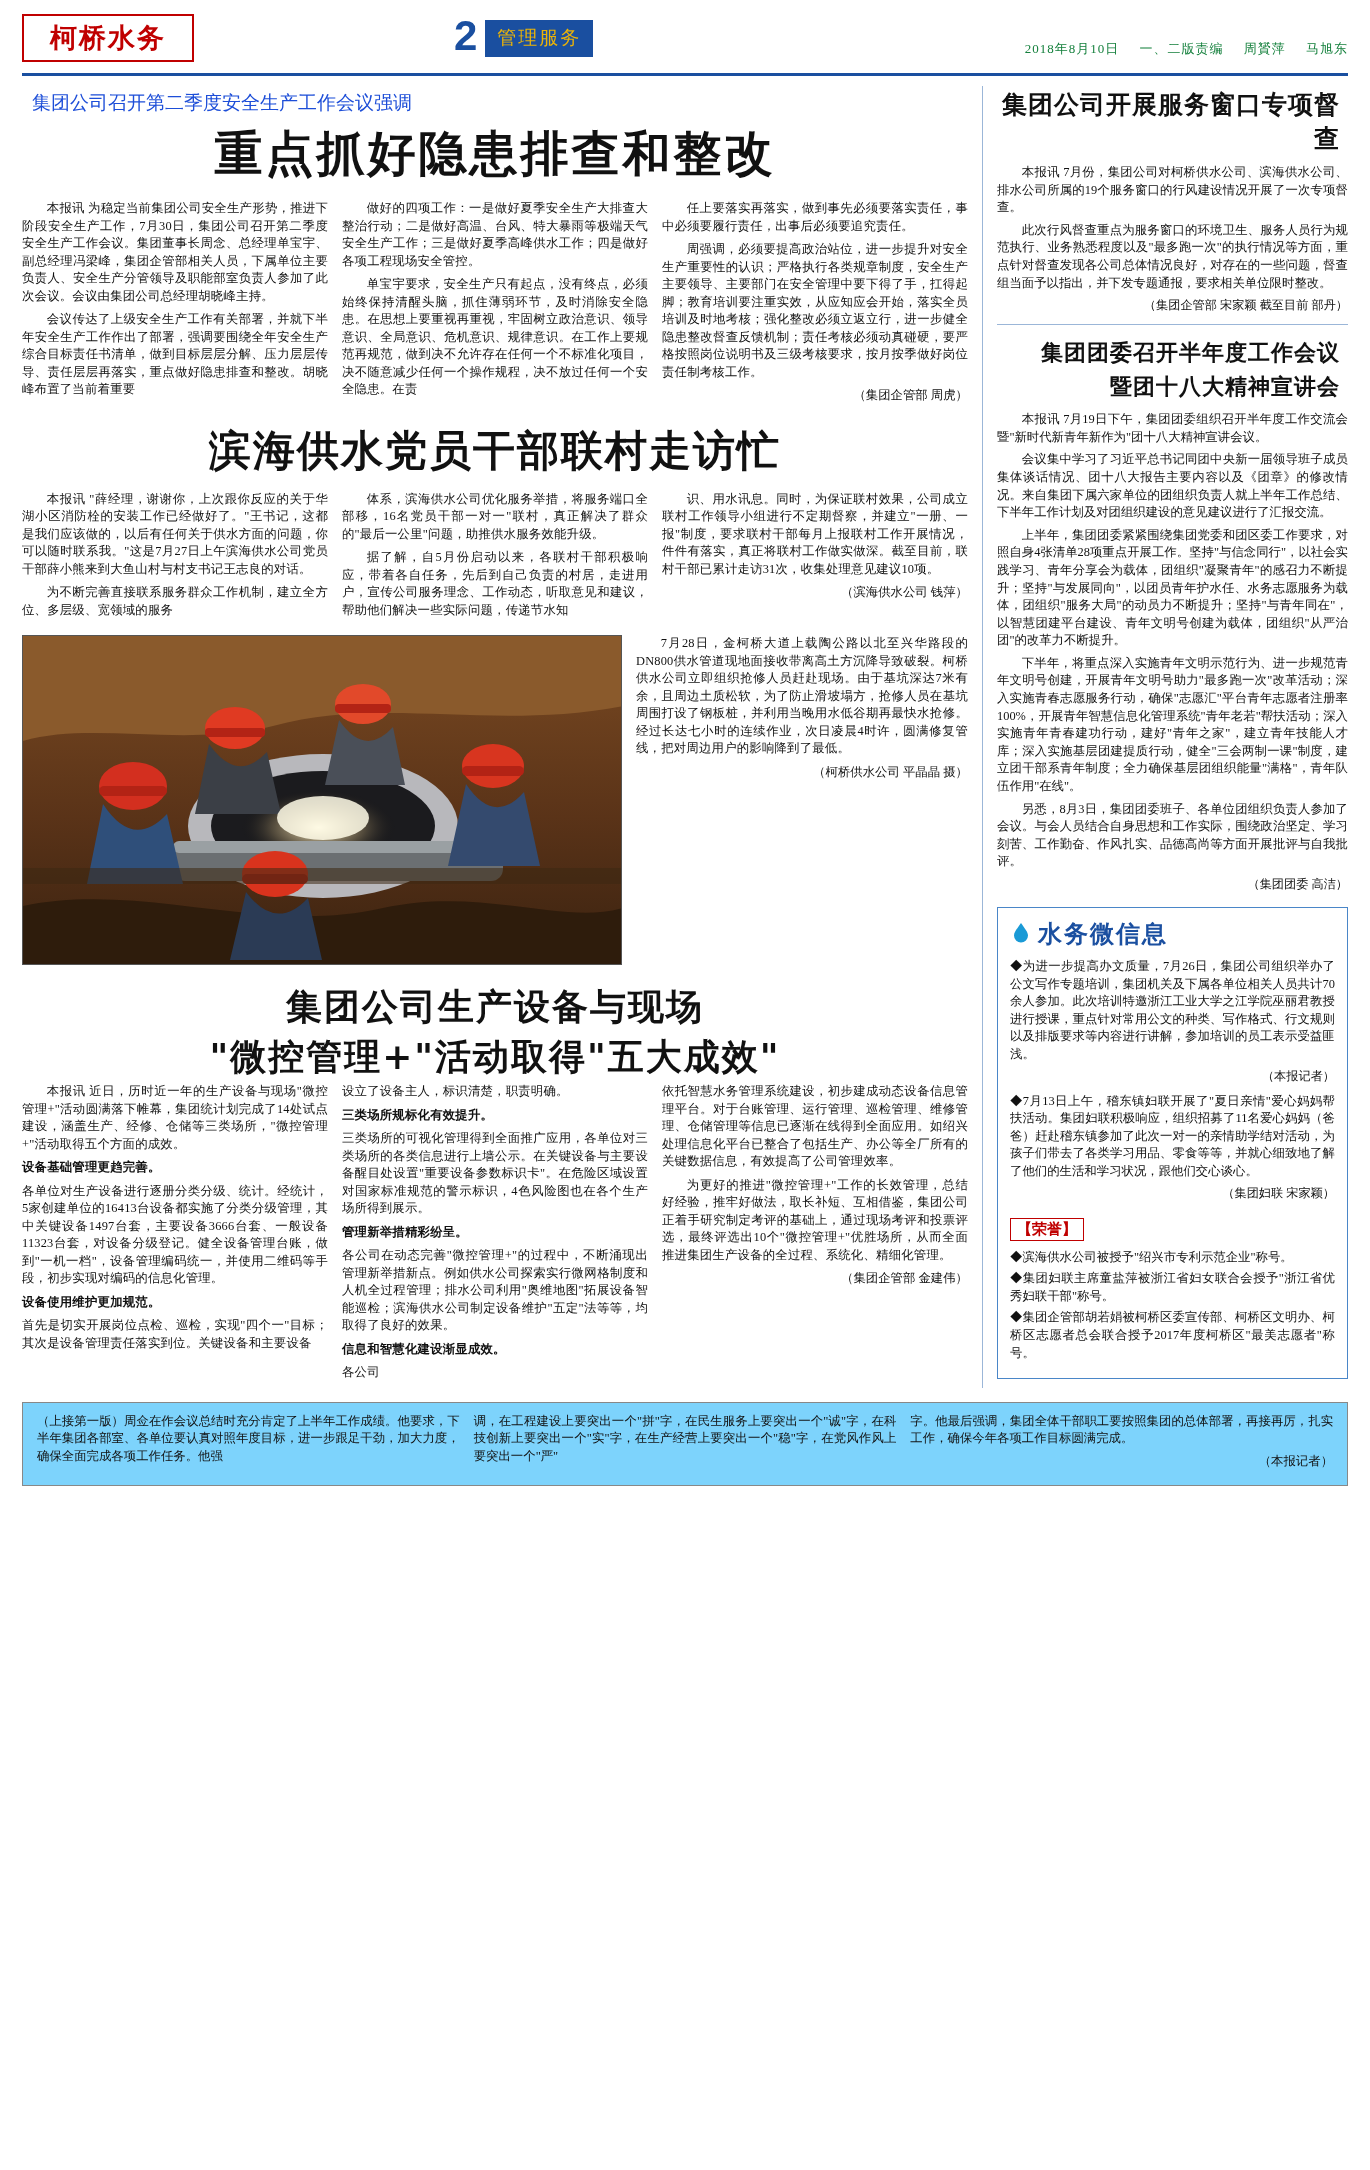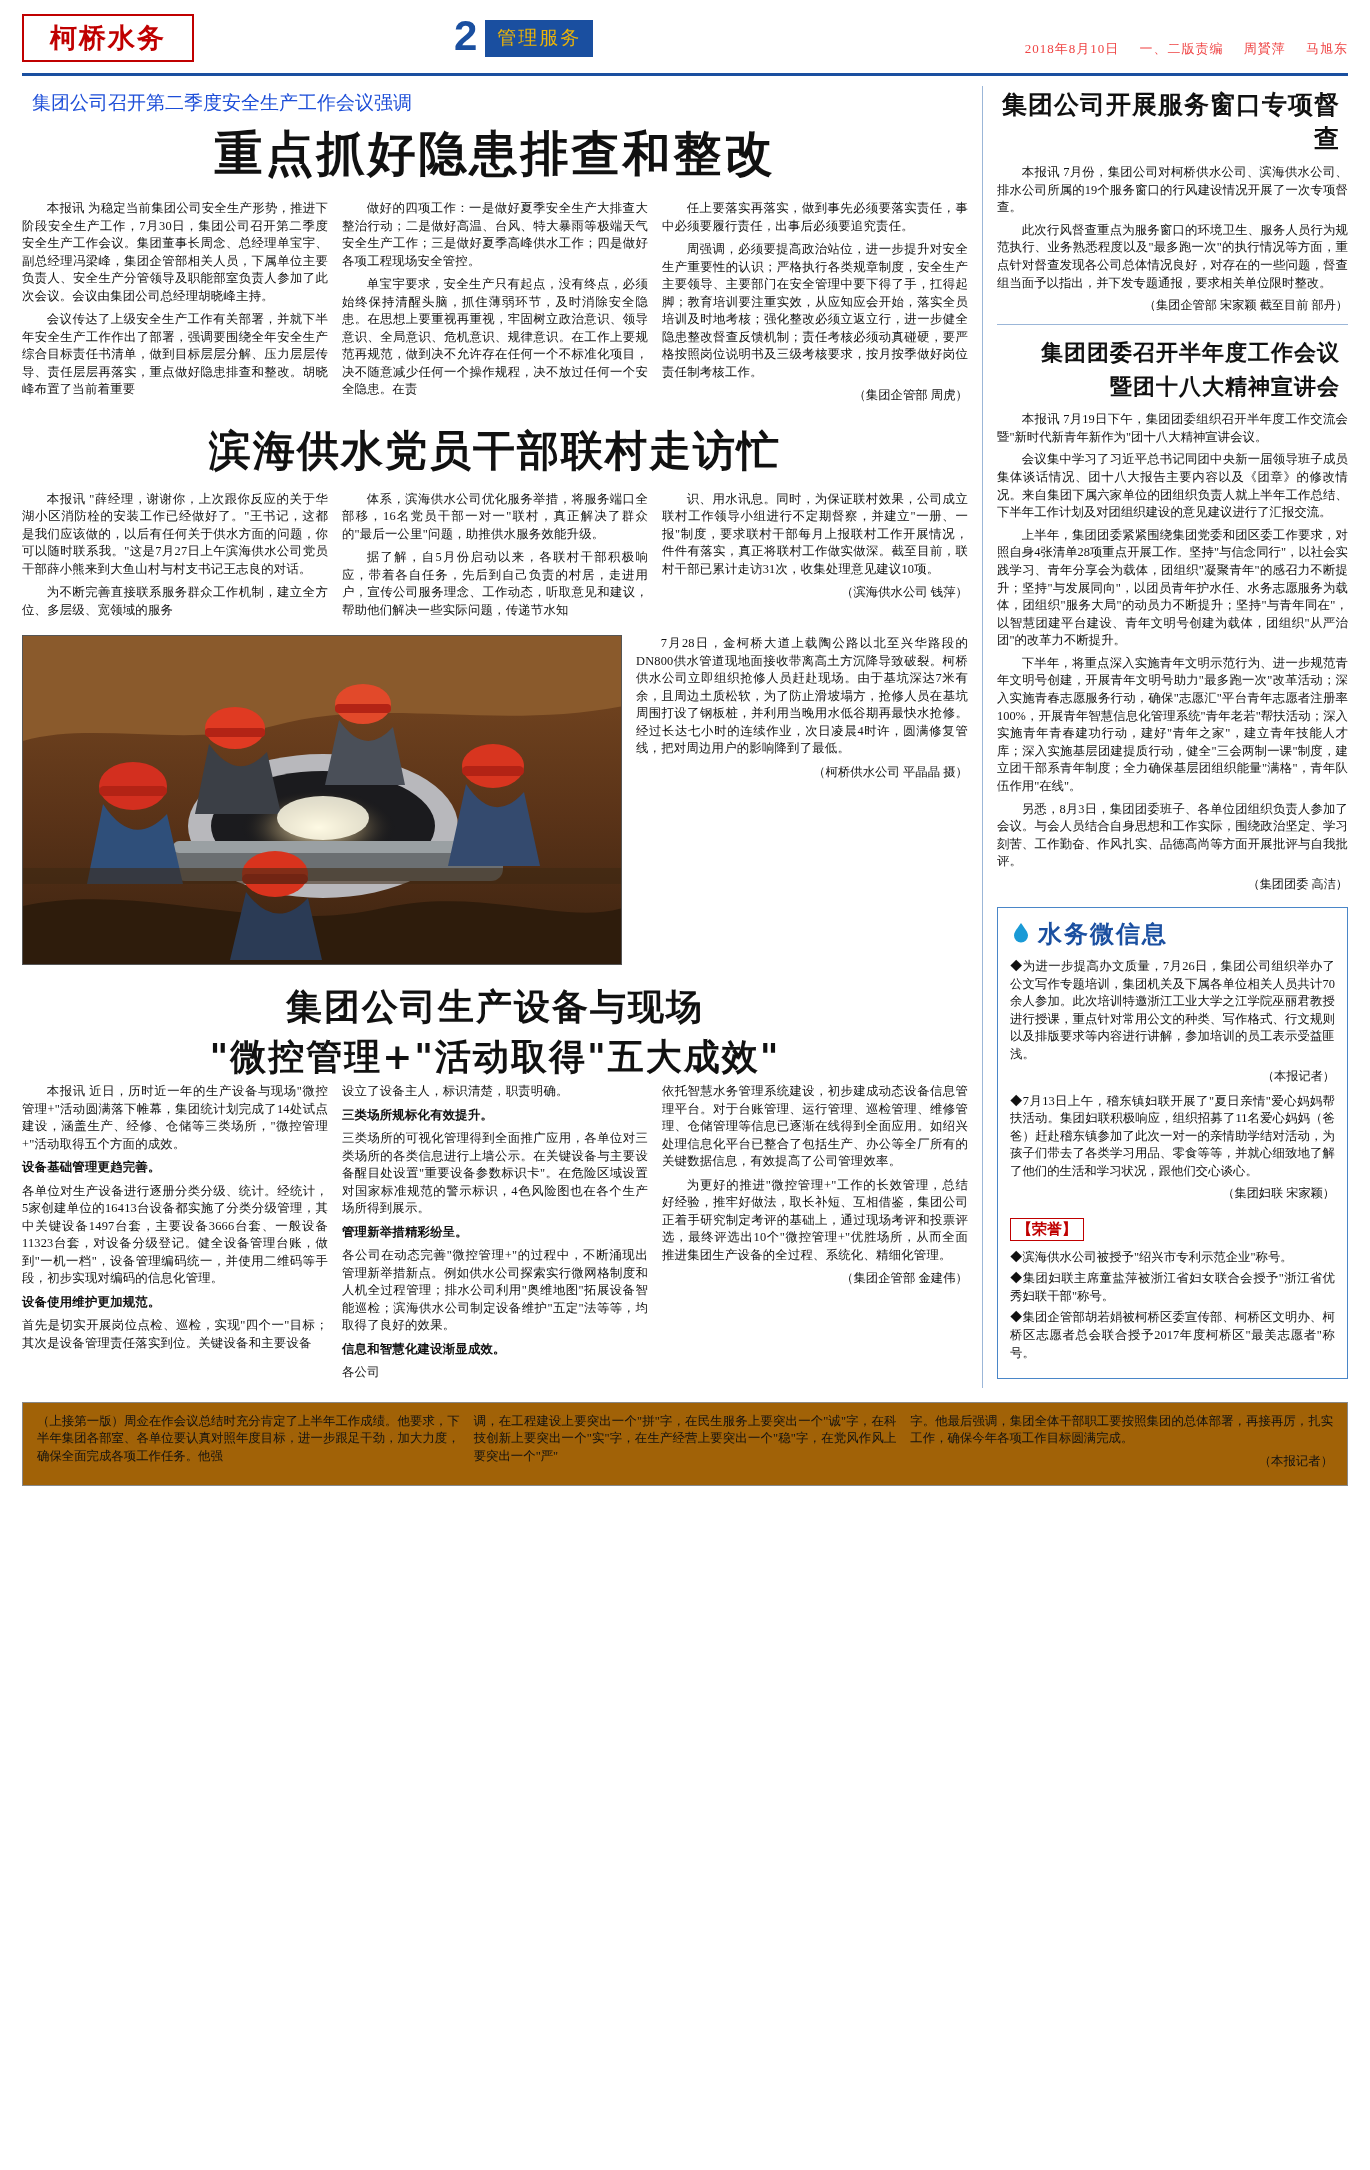--- a/index.html
+++ b/index.html
@@ -12,21 +12,21 @@
     position:relative;
   }
   .page { width:1370px; height:2170px; padding:14px 22px 10px 22px; position:relative; }
 
   
   .masthead { display:flex; align-items:flex-start; height:62px; border-bottom:3px solid #1a4fa0; position:relative; }
   .logo-box { width:172px; height:48px; border:2px solid #c00000; display:flex; align-items:center; justify-content:center; }
   .logo-text { color:#c00000; font-size:27px; font-weight:bold; letter-spacing:2px; font-family:"DejaVu Serif", serif; }
   .page-no { font-size:42px; font-weight:bold; color:#1a4fa0; margin-left:260px; line-height:44px; font-family:"Liberation Sans", sans-serif;}
   .section-tag { background:#1a4fa0; color:#eab308; font-size:19px; padding:5px 12px 6px 12px; margin-left:8px; margin-top:6px; letter-spacing:2px; }
-  .mast-right { margin-left:auto; font-size:13px; color:#ef4444; margin-top:26px; letter-spacing:1px; }
+  .mast-right { margin-left:auto; font-size:13px; color:#15803d; margin-top:26px; letter-spacing:1px; }
   .mast-right span { margin-left:16px; }
 
   
   .cols { display:flex; margin-top:10px; }
   .left { width:960px; padding-right:14px; }
   .right { width:366px; border-left:1px solid #9bb6d8; padding-left:14px; }
 
   
   .kicker { font-size:19px; color:#1d4ed8; margin:4px 0 2px 10px; font-weight:normal; }
   .h-main { font-size:48px; font-weight:bold; text-align:center; letter-spacing:3px; margin:6px 0 14px 0; font-family:"DejaVu Serif", serif; }
@@ -56,21 +56,21 @@
 
   .wx-box { border:1px solid #4a86c8; margin-top:14px; padding:10px 12px 12px 12px; }
   .wx-title { color:#1a4fa0; font-size:24px; font-weight:bold; letter-spacing:2px; font-family:"DejaVu Serif", serif; display:flex; align-items:center; gap:6px; }
   .wx-item { font-size:12.4px; line-height:17.6px; text-align:justify; margin:8px 0 4px 0; }
   .honor-tag { display:inline-block; border:1px solid #c00000; color:#c00000; font-weight:bold; font-size:15px; padding:1px 6px; margin:8px 0 4px 0; }
   .honor-item { font-size:12.4px; line-height:17.6px; text-align:justify; margin:4px 0; }
 
   
   .bottom-head { font-size:36px; font-weight:bold; text-align:center; letter-spacing:2px; line-height:50px; margin:16px 0 2px 0; font-family:"DejaVu Serif", serif;}
   .sub-b { font-weight:bold; }
-  .jump-box { border:1px solid #888; background:#a16207; margin-top:14px; padding:10px 14px; }
+  .jump-box { border:1px solid #888; background:#7dd3fc; margin-top:14px; padding:10px 14px; }
   .jump-cols { display:flex; gap:14px; }
   .jump-cols > div { flex:1; }
   .jump-cols p { font-size:12.4px; line-height:17.6px; text-align:justify; margin:0 0 5px 0; text-indent:2em;}
   .jump-cols p.noind { text-indent:0; }
 </style>
 </head>
 <body>
 
 <div class="page">
 

